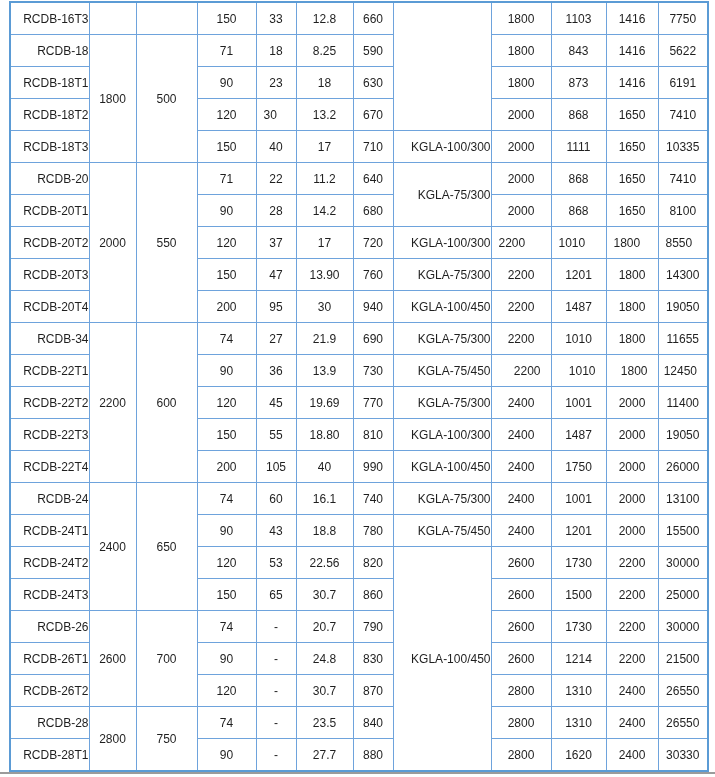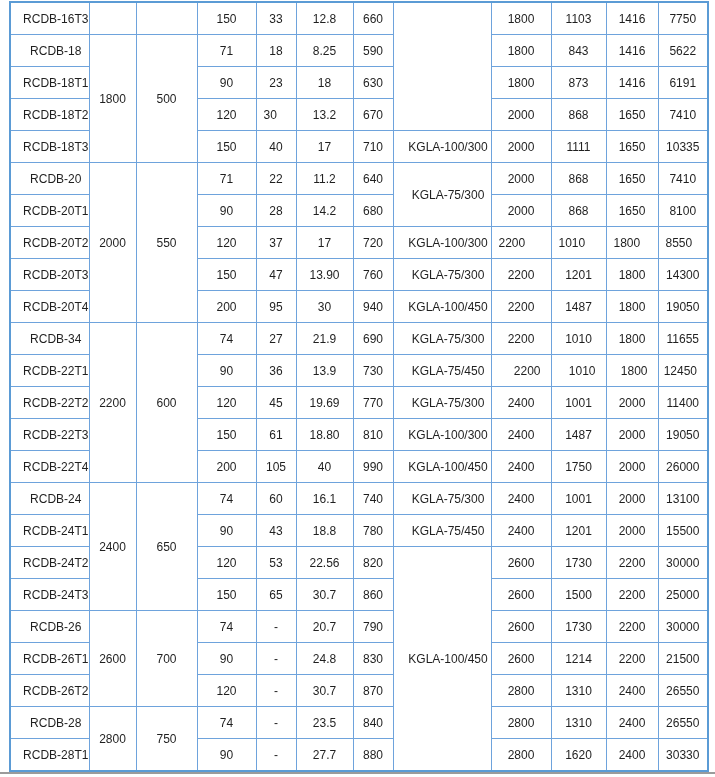--- a/index.html
+++ b/index.html
@@ -21,21 +21,21 @@
     border:1px solid var(--border-color);
     height:31px;
     font-size:12px;
     color:var(--text-color);
     text-align:center;
     vertical-align:middle;
     padding:0;
     overflow:hidden;
     white-space:nowrap;
   }
-  td.model,td.kgla{text-align:center;padding-left:12px;}
+  td.model,td.kgla{text-align:right;padding-left:12px;}
   td.al{text-align:left;padding-left:7px;}
   td.ar{text-align:right;padding-right:10px;}
   .bottom-line{
     position:absolute;left:0;top:772px;width:715px;height:2px;
     background:#9b9b9b;
   }
 </style>
 </head>
 <body>
 
@@ -212,21 +212,21 @@
           <td>770</td>
           <td class="kgla">KGLA-75/300</td>
           <td>2400</td>
           <td>1001</td>
           <td>2000</td>
           <td>11400</td>
         </tr>
         <tr>
           <td class="model">RCDB-22T3</td>
           <td>150</td>
-          <td>61</td>
+          <td>55</td>
           <td>18.80</td>
           <td>810</td>
           <td class="kgla">KGLA-100/300</td>
           <td>2400</td>
           <td>1487</td>
           <td>2000</td>
           <td>19050</td>
         </tr>
         <tr>
           <td class="model">RCDB-22T4</td>

